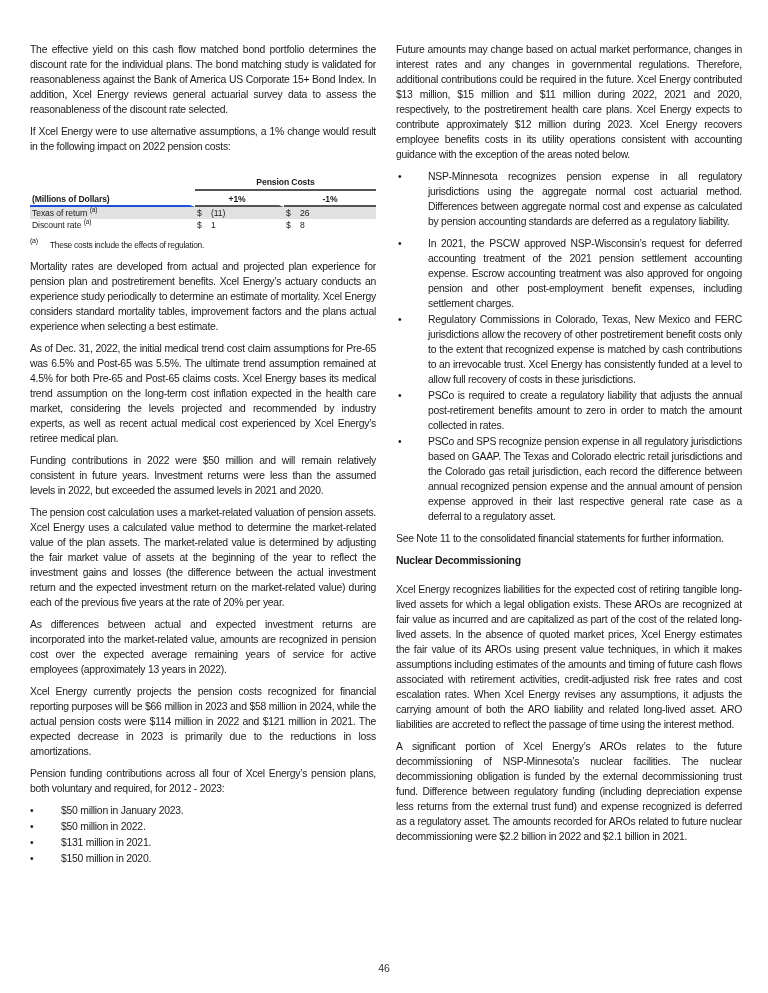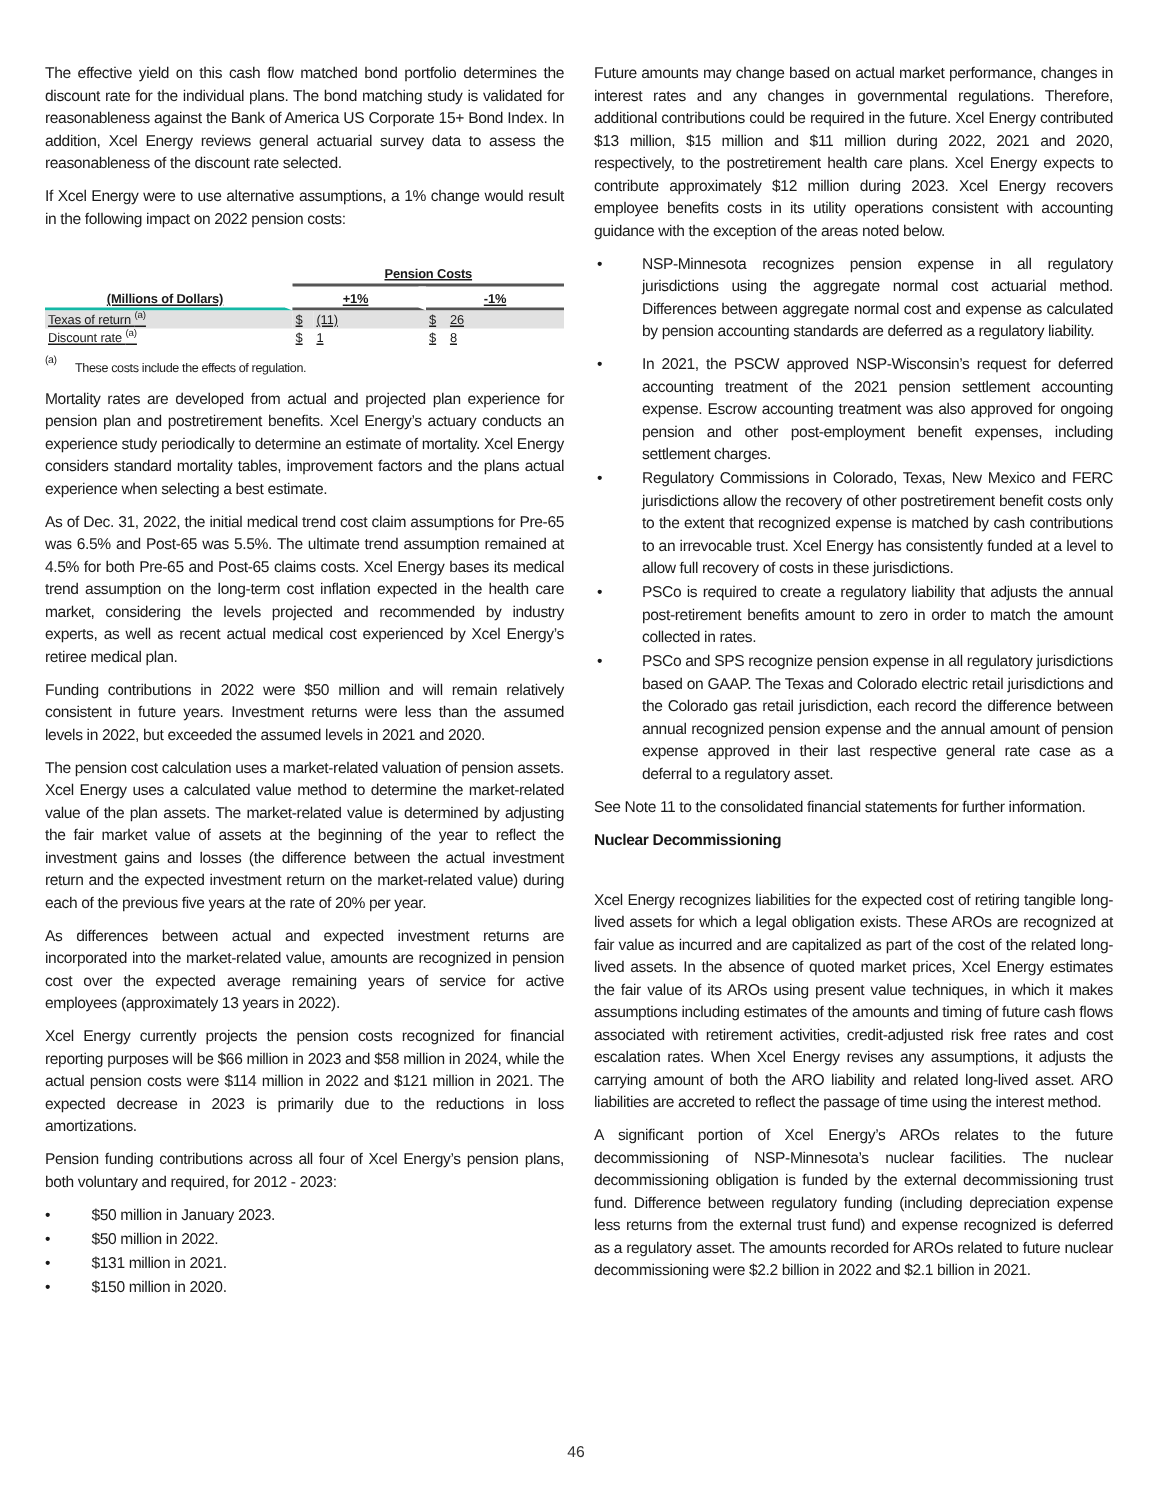--- a/index.html
+++ b/index.html
@@ -24,47 +24,46 @@
       letter-spacing: -0.25px;
     }
     .col-left { left: 30px; }
     .col-right { left: 396px; }
     p {
       margin: 0 0 7px 0;
       text-align: justify;
     }
     .heading {
       font-weight: bold;
-      margin: 0 0 25px 0;
+      margin: 0 0 14px 0;
     }
     
     table.pc {
       width: 346px;
       border-collapse: separate;
       border-spacing: 0;
       font-size: 8.6px;
       line-height: 12px;
       letter-spacing: -0.1px;
       margin-top: 22px;
-      text-decoration: underline;
     }
     table.pc td, table.pc th {
       padding: 0 2px;
       font-weight: normal;
     }
     .th-group {
       text-align: center;
       font-weight: bold !important;
       border-bottom: 2px solid #555;
       padding-bottom: 1px !important;
     }
     .th-label {
-      text-align: center;
+      text-align: left;
       font-weight: bold !important;
-      border-bottom: 2px solid #14b8a6;
+      border-bottom: 2px solid #1d4ed8;
       padding-top: 2px !important;
     }
     .th-col {
       text-align: center;
       font-weight: bold !important;
       border-bottom: 2px solid #555;
       padding-top: 2px !important;
     }
     .gap-l { border-right: 5px solid #fff; }
     tr.shaded td { background: #e1e1e1; }

